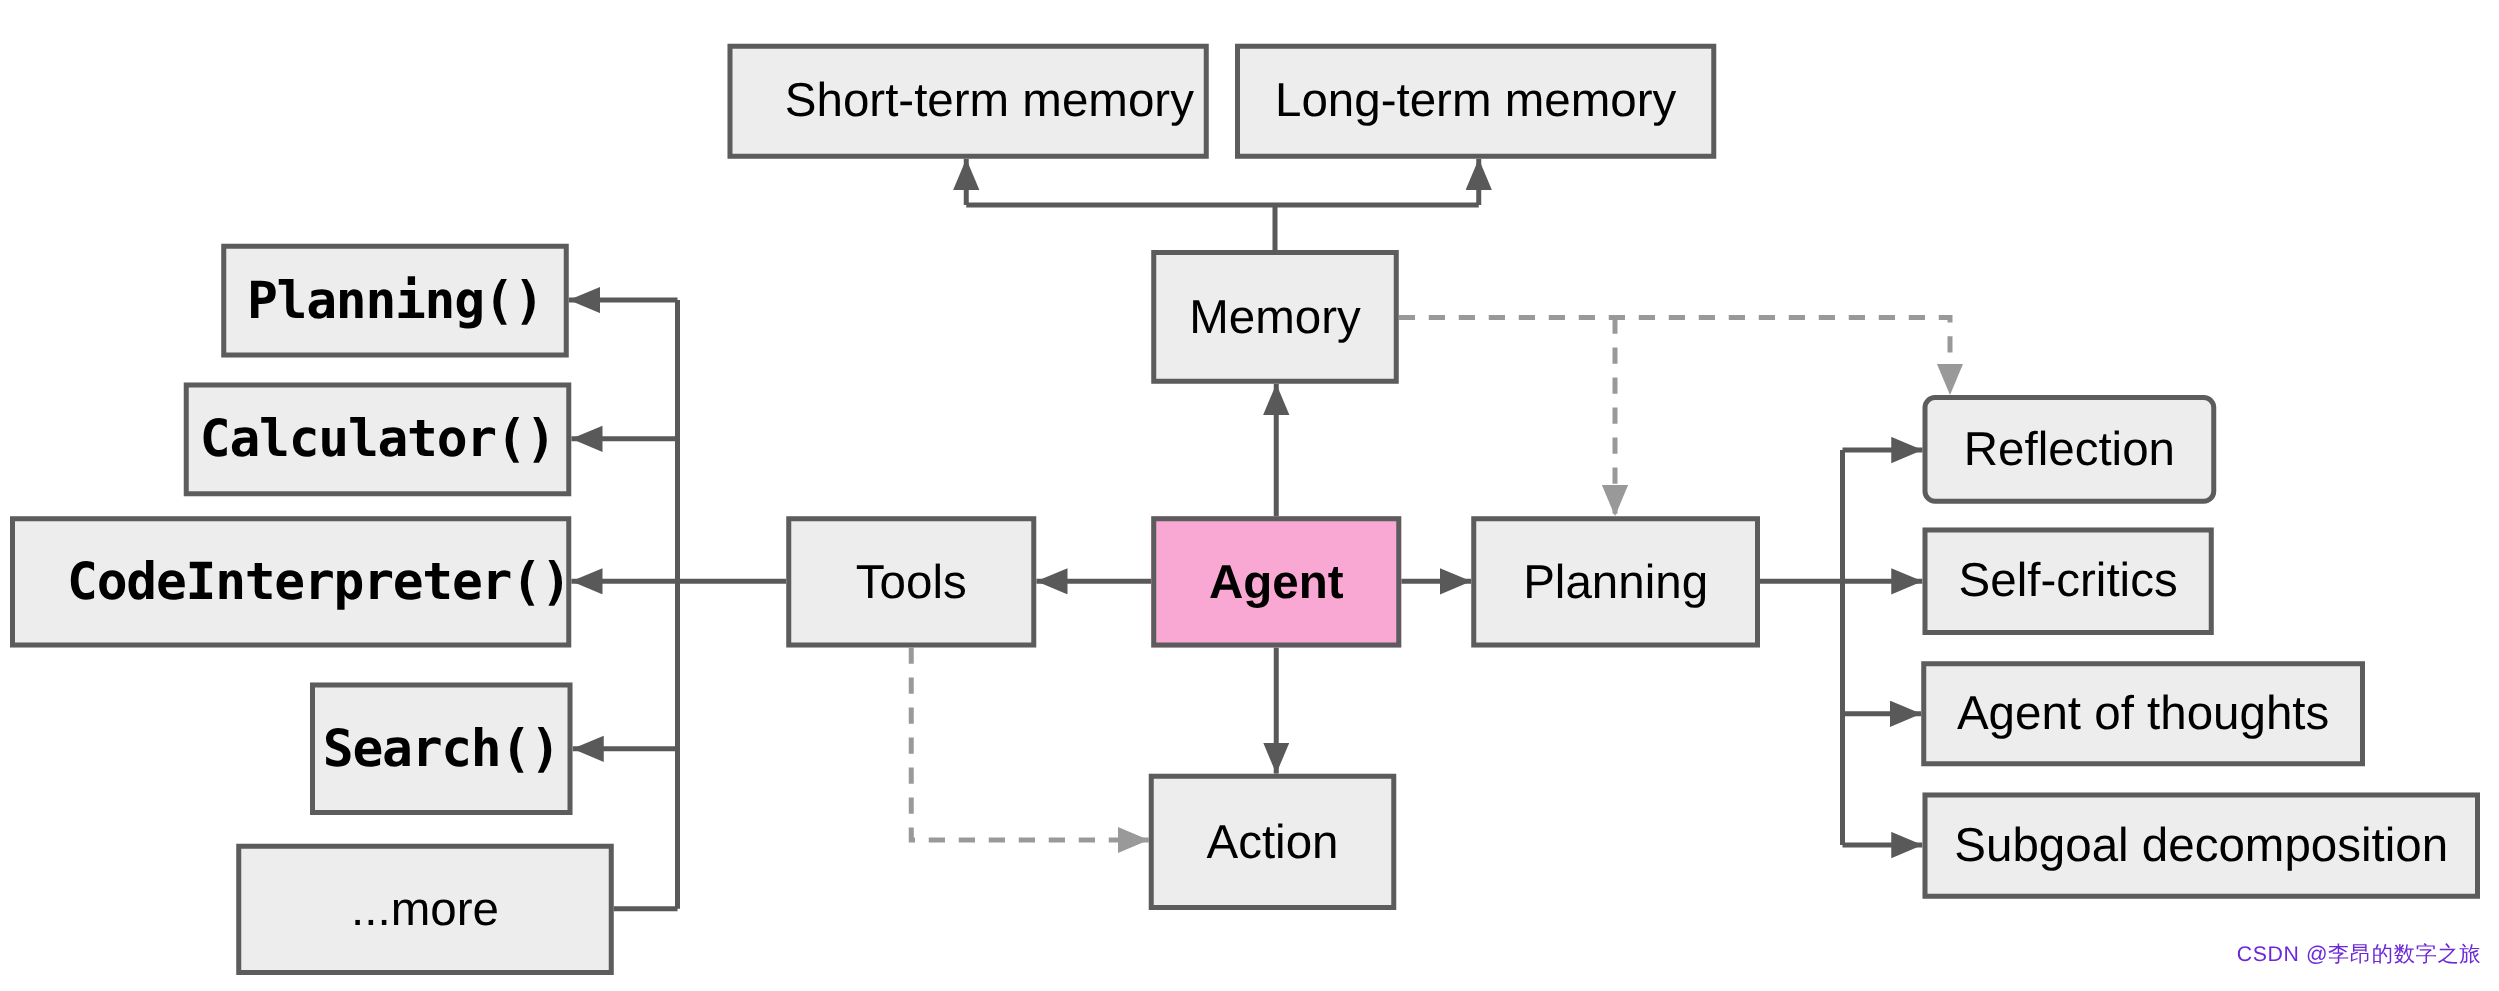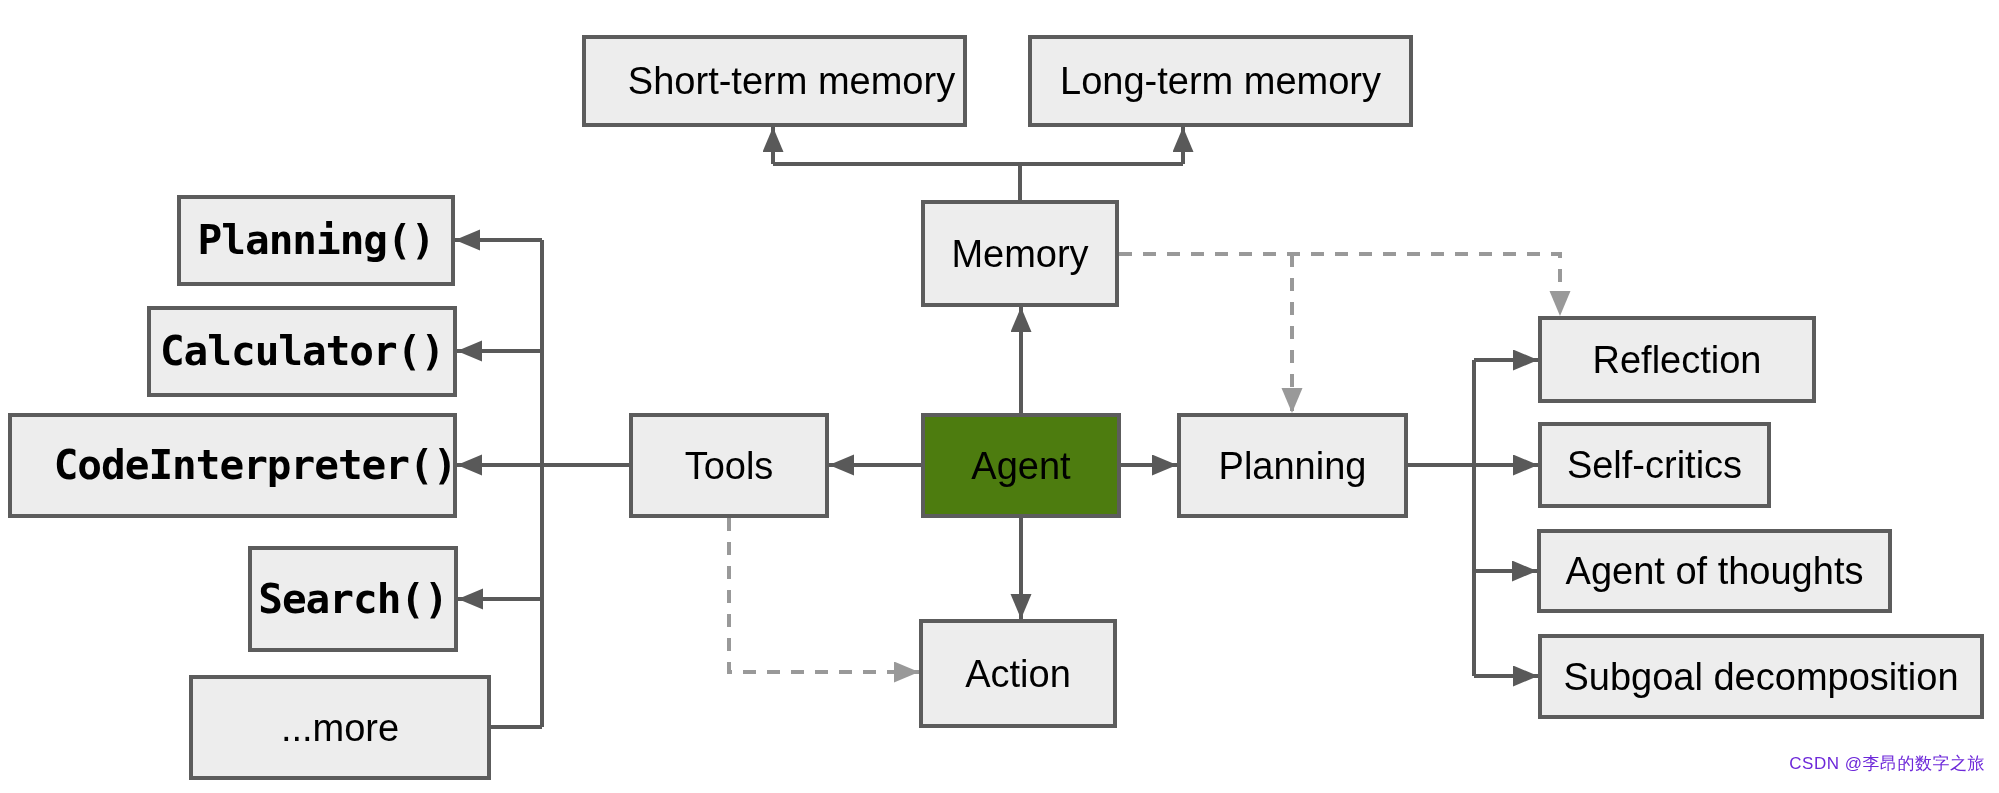--- a/index.html
+++ b/index.html
@@ -20,35 +20,35 @@
     font-size:38px;color:#000000;
     white-space:nowrap;
     line-height:1;
   }
   .node.mono{
     font-family:"DejaVu Sans Mono", monospace;
     font-weight:700;
     font-size:41px;
     letter-spacing:-1px;
   }
-  .node.accent{background:#4d7c0f;font-weight:400;}
+  .node.accent{background:#f9a8d4;font-weight:700;}
   
   #n-shortterm{left:582px;top:35px;width:385px;height:92px;padding-left:34px;}
-  #n-longterm{left:988px;top:35px;width:385px;height:92px;margin-left:40px;}
+  #n-longterm{left:988px;top:35px;width:385px;height:92px;}
   #n-memory{left:921px;top:200px;width:198px;height:107px;}
   #n-tools{left:629px;top:413px;width:200px;height:105px;}
   #n-agent{left:921px;top:413px;width:200px;height:105px;}
   #n-planning{left:1177px;top:413px;width:231px;height:105px;}
   #n-action{left:919px;top:619px;width:198px;height:109px;}
   #n-calendar{left:177px;top:195px;width:278px;height:91px;}
   #n-calculator{left:147px;top:306px;width:310px;height:91px;}
   #n-codeint{left:8px;top:413px;width:449px;height:105px;padding-left:45px;}
   #n-search{left:248px;top:546px;width:210px;height:106px;}
   #n-more{left:189px;top:675px;width:302px;height:105px;}
-  #n-reflection{left:1538px;top:316px;width:278px;height:87px;}
+  #n-reflection{left:1538px;top:316px;width:235px;height:87px;border-radius:10px;}
   #n-selfcritics{left:1538px;top:422px;width:233px;height:86px;}
   #n-chain{left:1537px;top:529px;width:355px;height:84px;}
   #n-subgoal{left:1538px;top:634px;width:446px;height:85px;}
   .watermark{
     position:absolute;
     right:14px;top:752px;
     font-size:17px;
     color:#6d28d9;
     letter-spacing:0.5px;
   }

